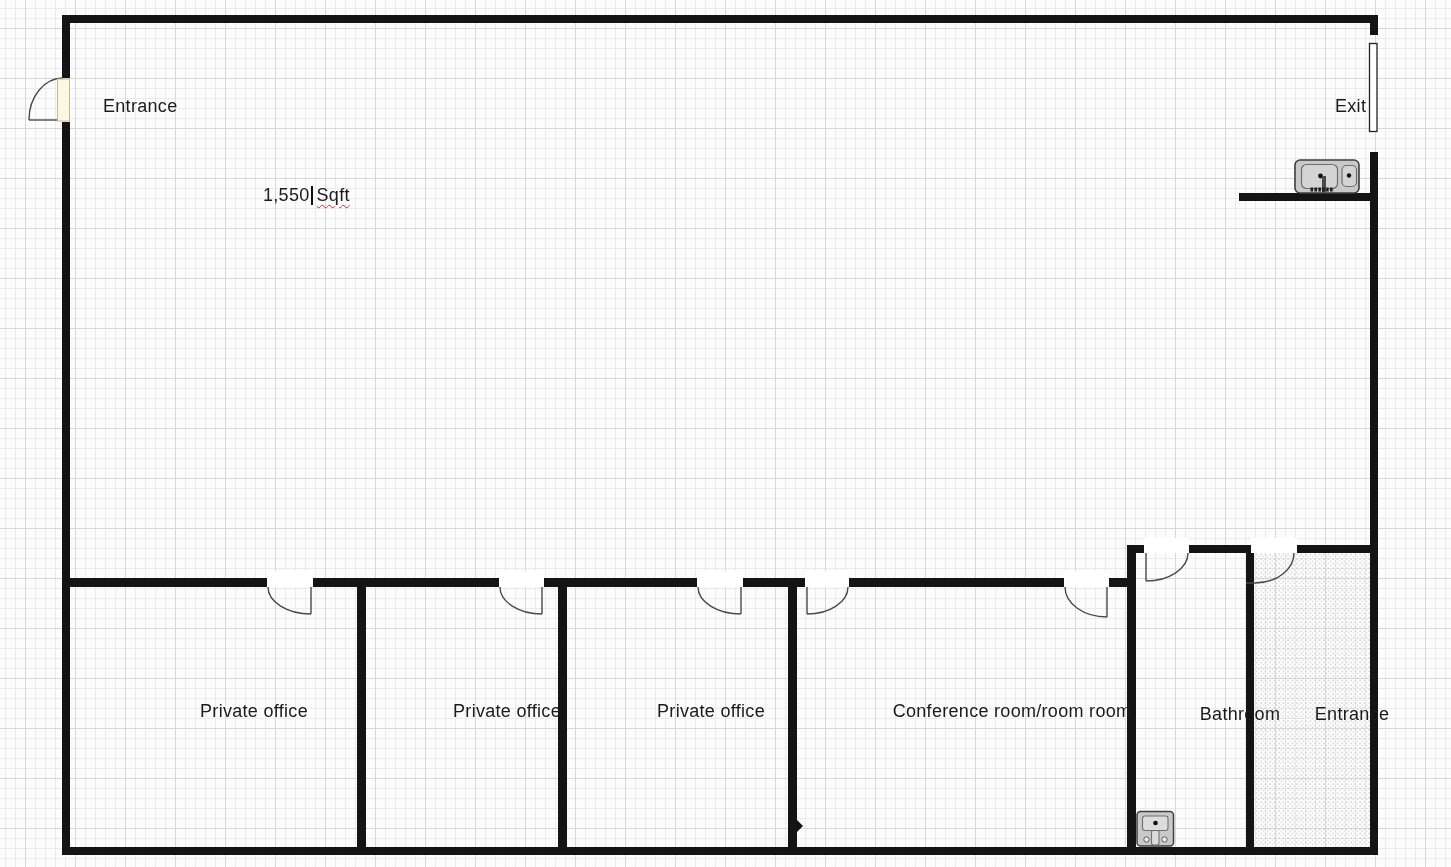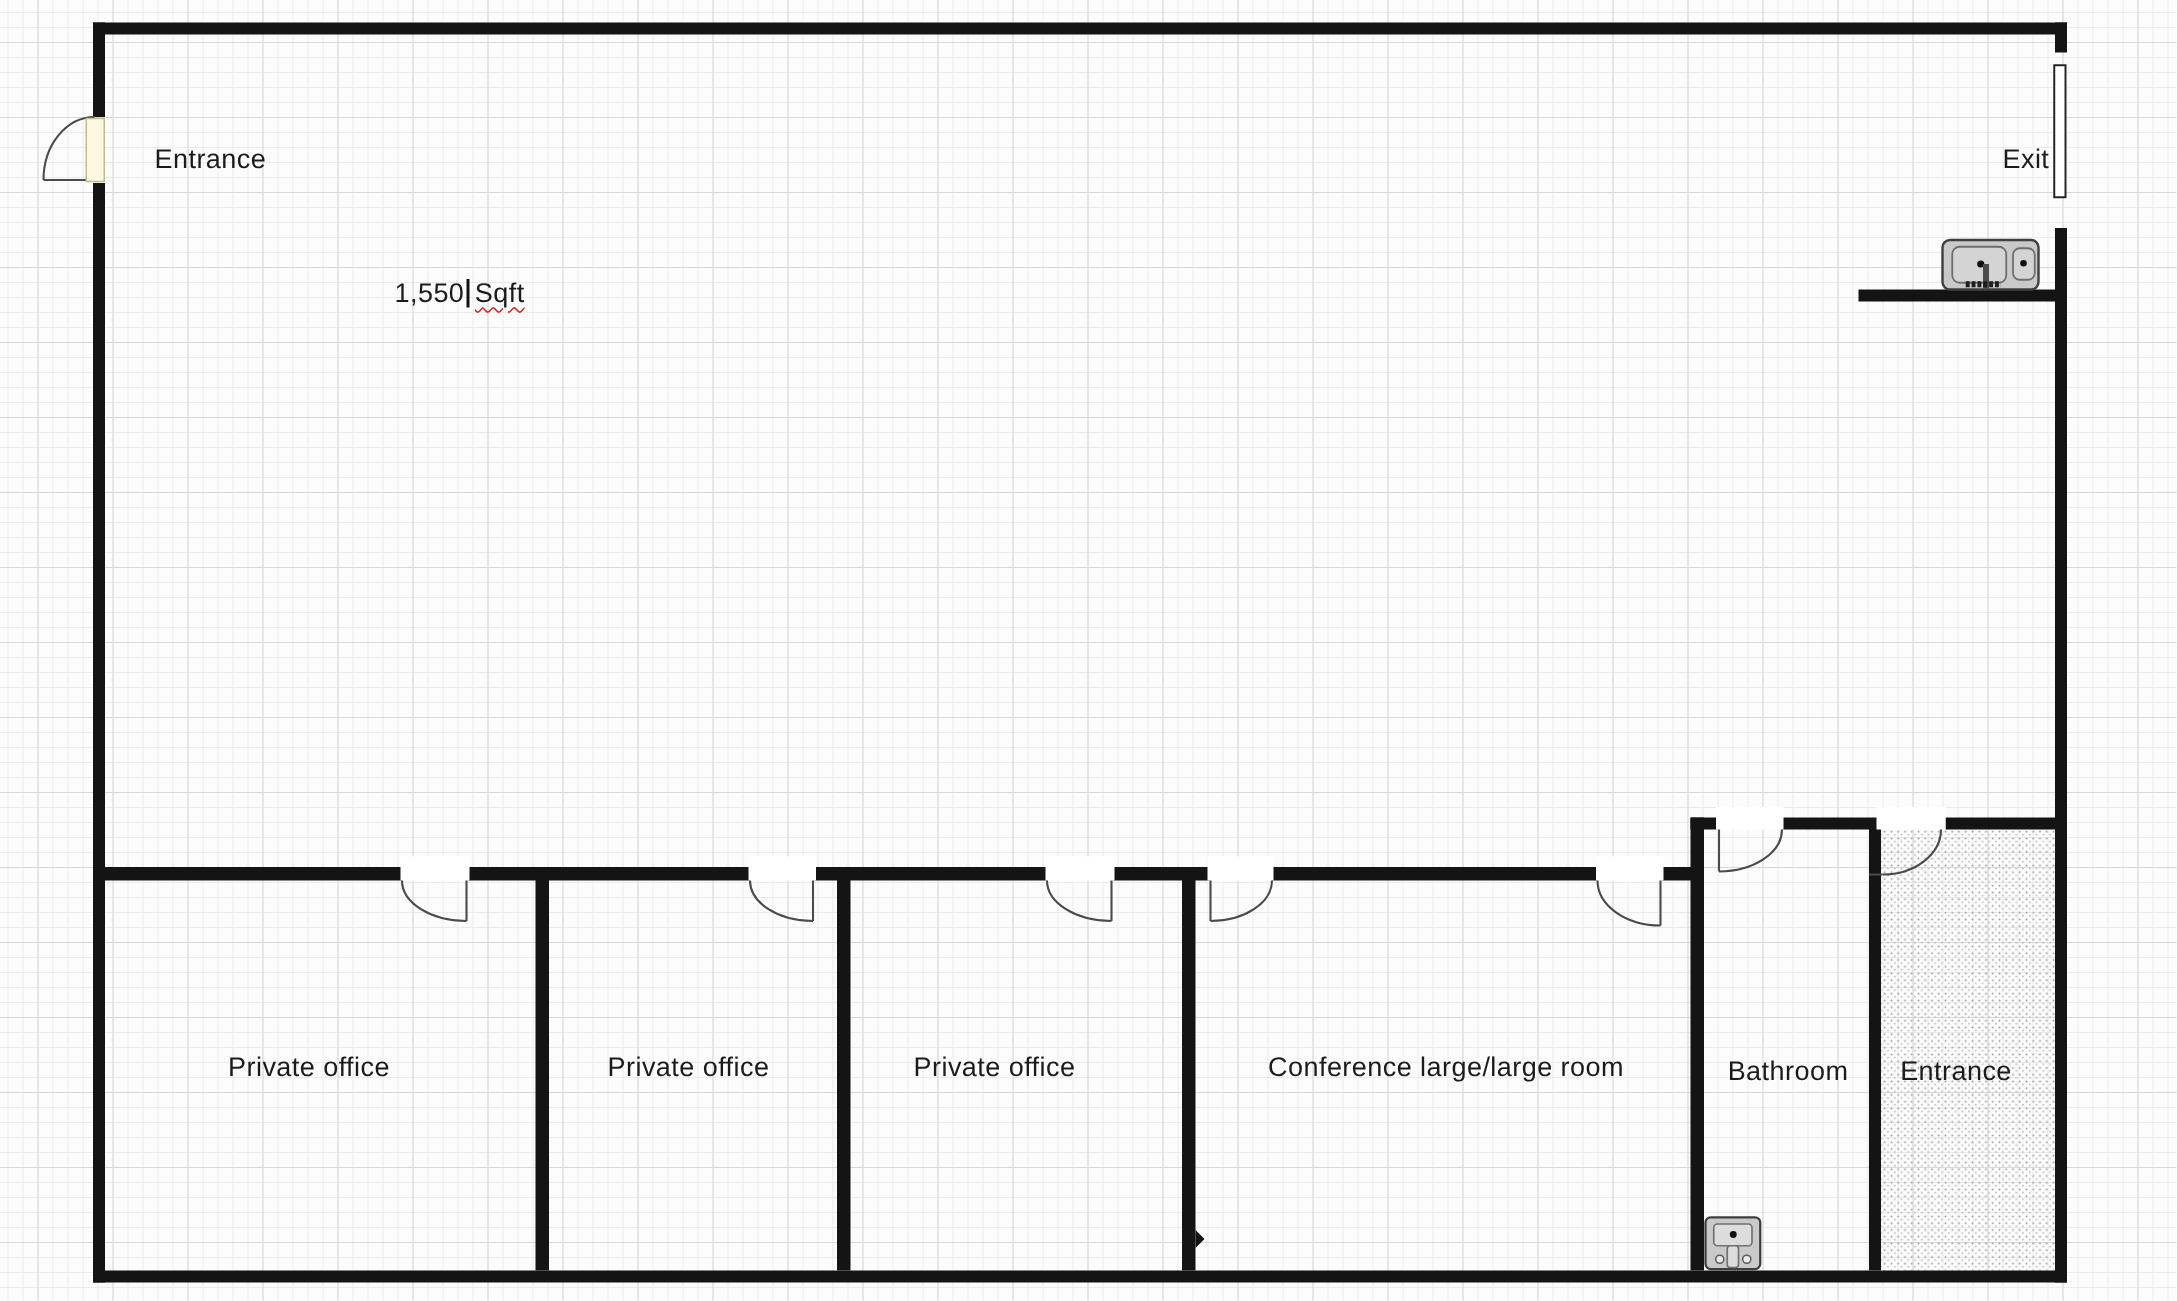--- a/index.html
+++ b/index.html
@@ -21,21 +21,21 @@
   .lbl{
     position:absolute;
     font-weight:normal;
     font-size:18px;
     line-height:21px;
     letter-spacing:.3px;
     color:#1b1b1b;
     white-space:nowrap;
     text-align:center;
   }
-  .centered{transform:translateX(-50%);}
+  .centered{transform:translateX(-50%);margin-left:48px;}
   .caret{
     display:inline-block;
     width:2px;height:19px;
     background:#111;
     vertical-align:text-bottom;
     margin-left:1px;
   }
   .misspelled{
     margin-left:4px;
     text-decoration:underline;
@@ -174,19 +174,19 @@
   <div class="lbl" style="left:263px;top:185px;">
     <span>1,550</span><span class="caret"></span><span class="misspelled">Sqft</span>
   </div>
 
   <div class="lbl centered" style="left:206px;top:701px;">Private office</div>
 
   <div class="lbl centered" style="left:459px;top:701px;">Private office</div>
 
   <div class="lbl centered" style="left:663px;top:701px;">Private office</div>
 
-  <div class="lbl centered" style="left:964px;top:701px;">Conference large/large room</div>
+  <div class="lbl centered" style="left:964px;top:701px;">Conference room/room room</div>
 
   <div class="lbl centered" style="left:1192px;top:704px;">Bathroom</div>
 
   <div class="lbl centered" style="left:1304px;top:704px;">Entrance</div>
 
 </div>
 
 </body></html>

